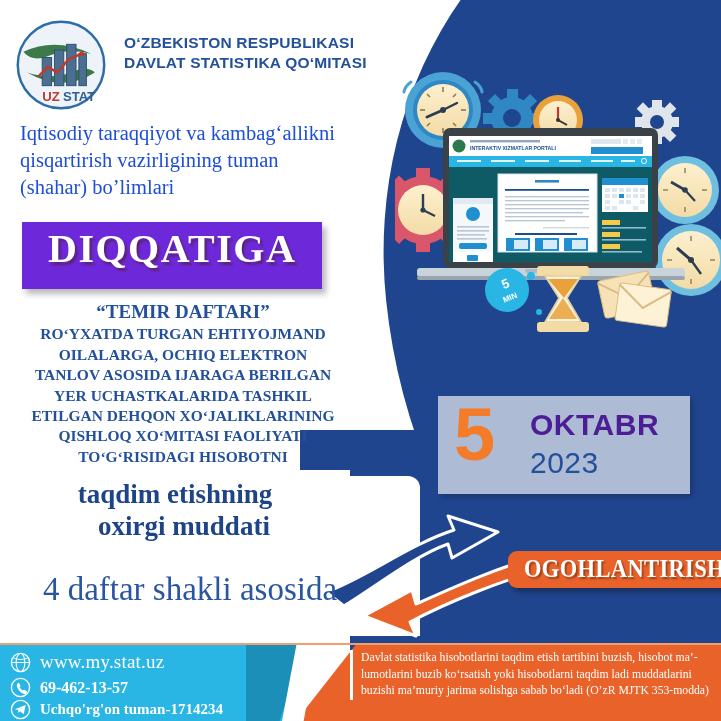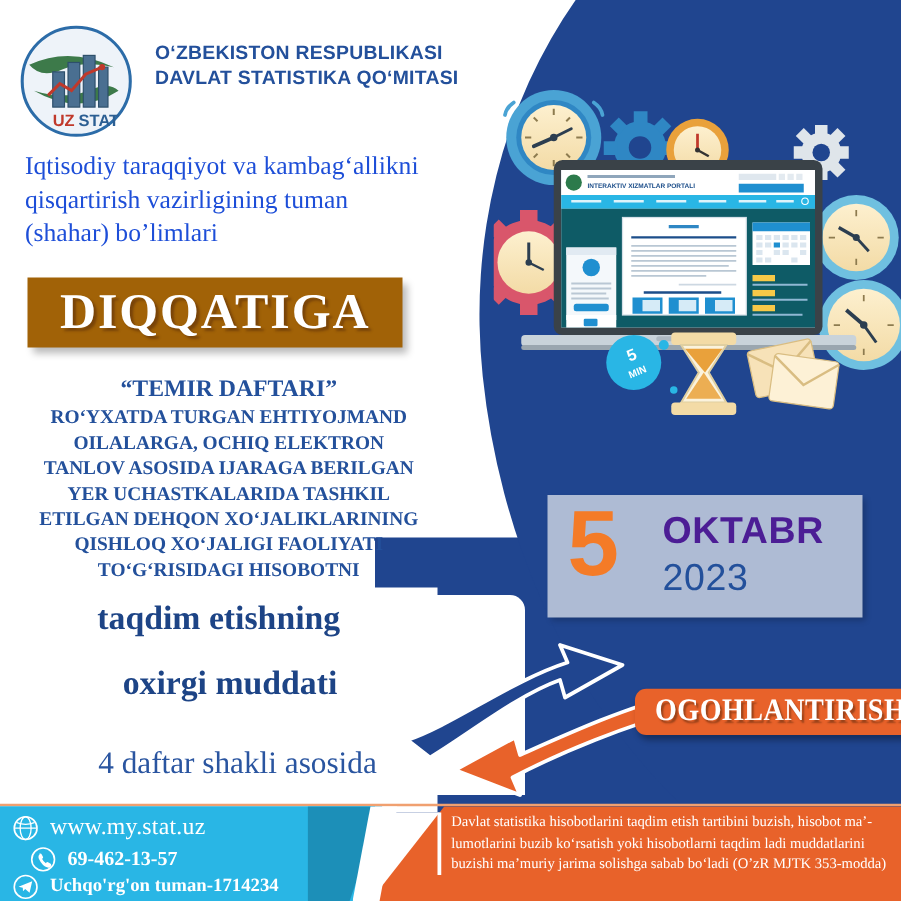--- a/index.html
+++ b/index.html
@@ -37,21 +37,21 @@
   
   .intro{
     position:absolute;left:20px;top:120px;width:350px;
     font-family:"Liberation Serif",serif;font-size:20.5px;line-height:1.31;
     color:#1d4ed8;
   }
 
   
   .diq-wrap{position:absolute;left:22px;top:222px;}
   .diq{
-    background:#a16207;padding:7px 26px 9px 26px;display:inline-block;
+    background:#6d28d9;padding:7px 26px 20px 26px;display:inline-block;
     box-shadow:4px 5px 6px rgba(0,0,0,.28);
   }
   .diq span{
     font-family:"Liberation Serif",serif;font-weight:bold;font-size:40px;
     color:#ffffff;letter-spacing:1.5px;line-height:1;
     text-shadow:2.5px 2.5px 2px rgba(70,30,10,.45);
     display:block;
   }
 
   
@@ -61,26 +61,26 @@
   }
   .caps .ttl{font-size:19px;line-height:1.22;display:block;margin-bottom:1px;}
   .caps .body{font-size:15.5px;line-height:1.32;display:block;}
 
   
   .taqdim{
     position:absolute;left:10px;top:478px;width:330px;text-align:center;
     font-family:"Liberation Serif",serif;font-weight:bold;font-size:27px;
     line-height:1.2;color:#1d4486;
   }
-  .taqdim .l2{padding-left:18px;display:block;margin-top:20px;}
+  .taqdim .l2{padding-left:18px;display:block;}
 
   
   .daftar{
-    position:absolute;left:20px;top:597px;width:340px;text-align:center;
-    font-family:"Liberation Serif",serif;font-size:25px;color:#2a55a0;
+    position:absolute;left:20px;top:571px;width:340px;text-align:center;
+    font-family:"Liberation Serif",serif;font-size:33px;color:#2a55a0;
   }
 
   
   .datecard{
     position:absolute;left:438px;top:396px;width:252px;height:98px;
     background:#aebbd4;box-shadow:3px 3px 5px rgba(0,0,0,.22);
   }
   .datecard .d5{
     position:absolute;left:16px;top:2px;
     font-family:"Liberation Sans",sans-serif;font-weight:bold;font-size:74px;
@@ -121,21 +121,21 @@
           clip-path:polygon(0 0,100% 0,56% 100%,0 100%);}
   .f-white{position:absolute;left:282px;top:0;width:36px;height:76px;background:#ffffff;
           clip-path:polygon(40% 0,100% 0,60% 100%,0 100%);}
   .f-orange{position:absolute;left:296px;top:0;width:425px;height:76px;background:#e8622a;
           clip-path:polygon(14% 0,100% 0,100% 100%,0 100%);}
   .f-row{position:absolute;display:flex;align-items:center;gap:9px;}
   .f-ico{width:21px;height:21px;flex:0 0 auto;}
   .f-txt{font-family:"Liberation Serif",serif;color:#fff;}
   .f-r1{left:10px;top:6px;}
   .f-r1 .f-txt{font-size:19px;font-weight:normal;letter-spacing:.2px;}
-  .f-r2{left:24px;top:32px;}
+  .f-r2{left:10px;top:32px;}
   .f-r2 .f-txt{font-size:16px;font-weight:bold;}
   .f-r3{left:10px;top:54px;}
   .f-r3 .f-txt{font-size:15px;font-weight:bold;}
   .f-legal{
     position:absolute;left:350px;top:5px;width:360px;
     font-family:"Liberation Serif",serif;font-size:11.7px;line-height:1.42;
     color:#ffffff;border-left:3px solid #fff;padding-left:8px;
   }
   .topline{position:absolute;left:0;top:643px;width:721px;height:2px;background:#f0a070;}
 </style>
@@ -428,21 +428,21 @@
     </div>
   </div>
 
   <div class="caps">
     <span class="ttl">“TEMIR DAFTARI”</span>
     <span class="body">RO‘YXATDA TURGAN EHTIYOJMAND</span>
     <span class="body">OILALARGA, OCHIQ ELEKTRON</span>
     <span class="body">TANLOV ASOSIDA IJARAGA BERILGAN</span>
     <span class="body">YER UCHASTKALARIDA TASHKIL</span>
     <span class="body">ETILGAN DEHQON XO‘JALIKLARINING</span>
-    <span class="body">QISHLOQ XO‘JALIGI FAOLIYATI</span>
+    <span class="body">QISHLOQ XO‘MITASI FAOLIYATI</span>
     <span class="body">TO‘G‘RISIDAGI HISOBOTNI</span>
   </div>
 
   <div class="taqdim">
     <span class="l1">taqdim etishning</span>
     <span class="l2">oxirgi muddati</span>
   </div>
 
   <svg class="arrow-blue" width="230" height="110" viewBox="0 0 230 110">
     <path d="M4 78 C40 66 88 30 132 16 L126 2 L176 18 L130 44 L126 30 C92 42 52 74 22 92 Z" fill="#20458f" stroke="#ffffff" stroke-width="3" stroke-linejoin="round"></path>

